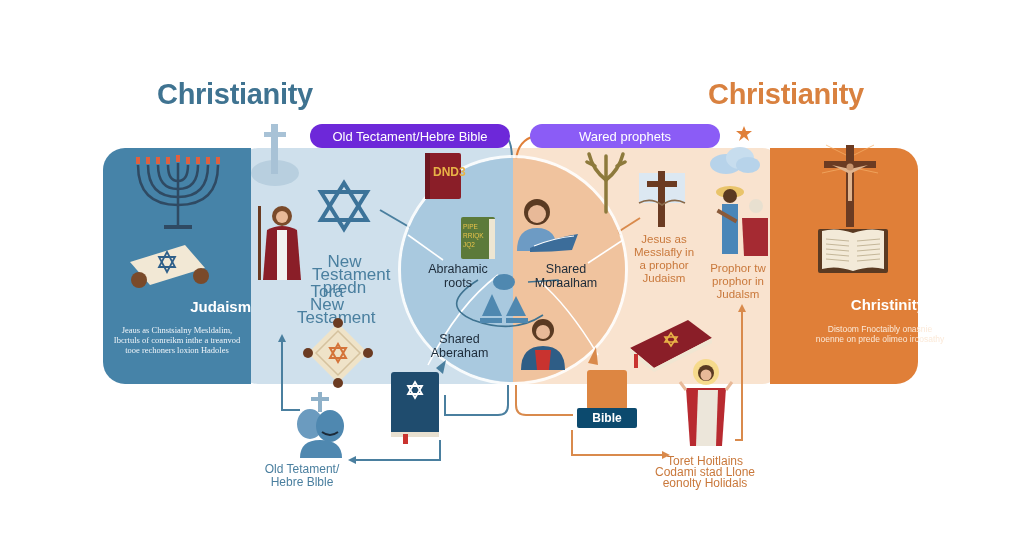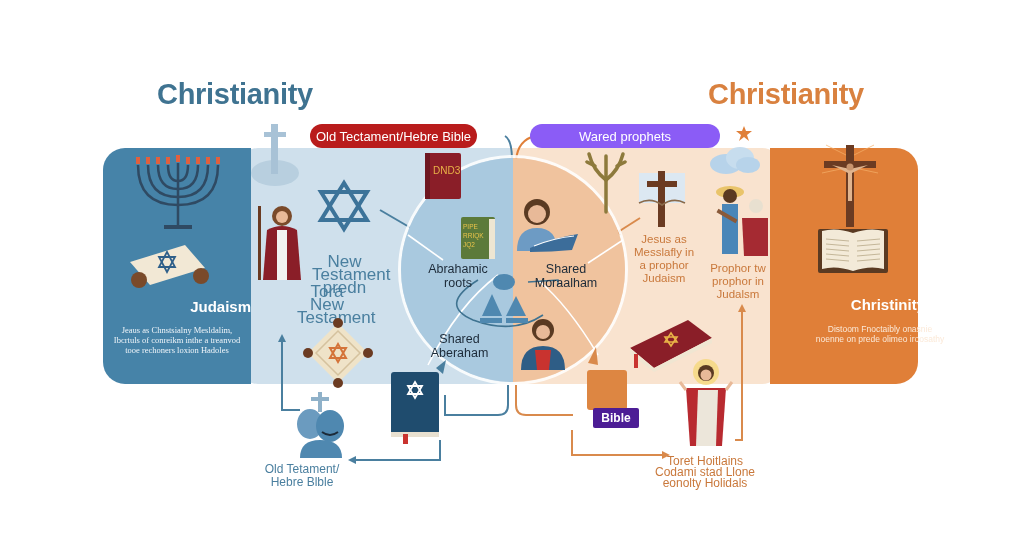--- a/index.html
+++ b/index.html
@@ -15,32 +15,32 @@
   .panel-judaism { left: 103px; top: 148px; width: 148px; height: 236px; background: #4683a8; border-radius: 22px 0 0 22px; }
   .panel-lightblue { left: 240px; top: 148px; width: 272px; height: 236px; background: #cfe0ec; border-radius: 18px 0 0 18px; }
   .panel-peach { left: 512px; top: 148px; width: 268px; height: 236px; background: #f9e3cf; border-radius: 0 18px 18px 0; }
   .panel-christ { left: 770px; top: 148px; width: 148px; height: 236px; background: #e07f38; border-radius: 0 22px 22px 0; }
 
   .circle { left: 398px; top: 155px; width: 230px; height: 230px; border-radius: 50%; border: 3px solid rgba(255,255,255,0.85); overflow: hidden; }
   .circle .half-l { position: absolute; left: 0; top: 0; width: 50%; height: 100%; background: #a9c9df; }
   .circle .half-r { position: absolute; right: 0; top: 0; width: 50%; height: 100%; background: #f0c39e; }
 
   .pill { height: 24px; border-radius: 12px; color: #fff; font-size: 13px; display: flex; align-items: center; justify-content: center; }
-  .pill-left { left: 310px; top: 124px; width: 167px; background: #b91c1c; }
+  .pill-left { left: 310px; top: 124px; width: 200px; background: #6d28d9; }
   .pill-right { left: 530px; top: 124px; width: 190px; background: #8b5cf6; }
 
   .panel-title { color: #fff; font-weight: bold; font-size: 15px; text-align: right; width: 148px; }
   .panel-desc { color: #eef4f9; font-size: 8.5px; line-height: 10px; text-align: center; width: 130px; }
 
   .lbl-blue { color: #4a7f9f; font-size: 17px; line-height: 13px; text-align: center; }
   .lbl-orange { color: #c9783b; font-size: 11.5px; line-height: 13px; text-align: center; }
   .lbl-dark { color: #1c2a38; font-size: 12.5px; line-height: 14px; text-align: center; }
 
   .bible-block { left: 577px; top: 370px; width: 60px; height: 58px; }
-  .bible-block .base { position: absolute; left: 16px; bottom: 0; width: 46px; height: 20px; background: #4c1d95; border-radius: 2px; color: #fff; font-size: 12px; display: flex; align-items: center; justify-content: center; font-weight: bold; }
+  .bible-block .base { position: absolute; left: 0; bottom: 0; width: 60px; height: 20px; background: #0c4a6e; border-radius: 2px; color: #fff; font-size: 12px; display: flex; align-items: center; justify-content: center; font-weight: bold; }
   .bible-block .top { position: absolute; left: 10px; top: 0; width: 40px; height: 40px; background: #dd8642; border-radius: 3px; }
 
   svg { overflow: visible; }
 </style>
 </head>
 <body>
 
 <div class="abs title title-left">Christianity</div>
 <div class="abs title title-right">Christianity</div>
 
@@ -156,21 +156,21 @@
   <circle cx="35" cy="5" r="5" fill="#6b3b22"></circle>
     <circle cx="65" cy="35" r="5" fill="#6b3b22"></circle>
   <circle cx="35" cy="65" r="5" fill="#6b3b22"></circle>
     <circle cx="5" cy="35" r="5" fill="#6b3b22"></circle>
 </svg>
 
 <svg class="abs" style="left:423px;top:151px;" width="40" height="50">
   <rect x="2" y="2" width="36" height="46" rx="2" fill="#8a1e28"></rect>
   <rect x="2" y="2" width="5" height="46" fill="#6d1620"></rect>
 </svg>
-<div class="abs" style="left:433px;top:165px;color:#e9b347;font-size:10px;font-weight:normal;">DND3</div>
+<div class="abs" style="left:433px;top:165px;color:#e9b347;font-size:12px;font-weight:bold;">DND3</div>
 <svg class="abs" style="left:459px;top:215px;" width="38" height="46">
   <rect x="2" y="2" width="34" height="42" rx="2" fill="#5c7a3a"></rect>
   <rect x="30" y="4" width="6" height="40" fill="#eee6d2"></rect>
 </svg>
 <div class="abs" style="left:463px;top:222px;width:26px;color:#e9c34a;font-size:6.5px;line-height:9px;">PIPE RRIQK JQ2</div>
 
 <svg class="abs" style="left:512px;top:196px;" width="68" height="60">
   <circle cx="25" cy="16" r="13" fill="#5a3a22"></circle>
   <circle cx="25" cy="18" r="9" fill="#e8b998"></circle>
   <path d="M5 55 Q5 32 25 32 Q45 32 45 55 Z" fill="#6d9bc4"></path>

